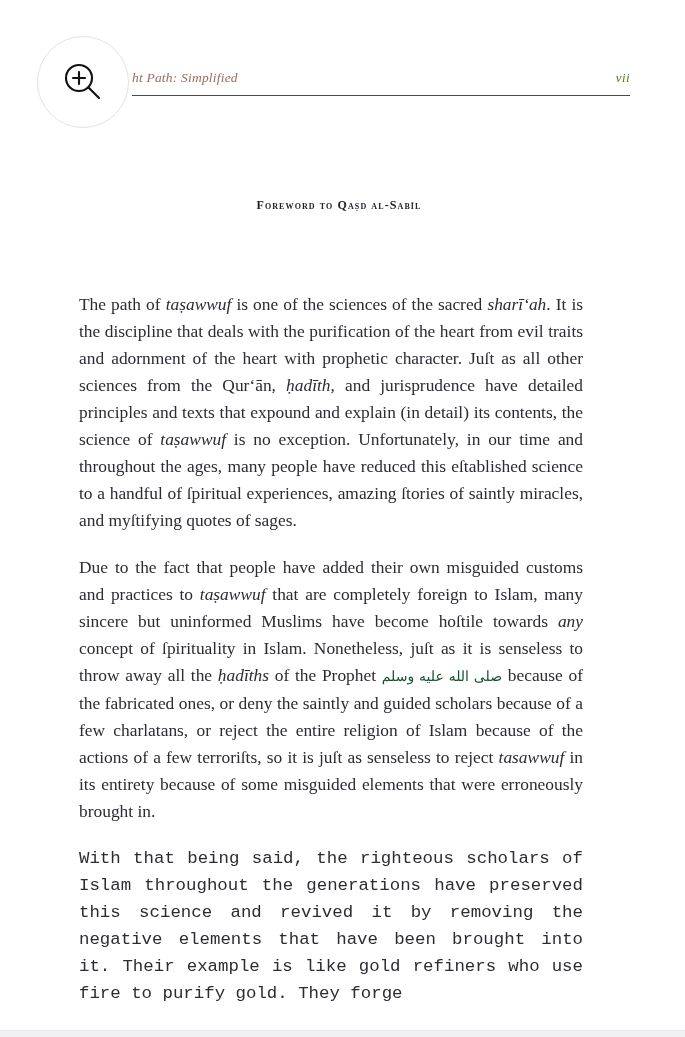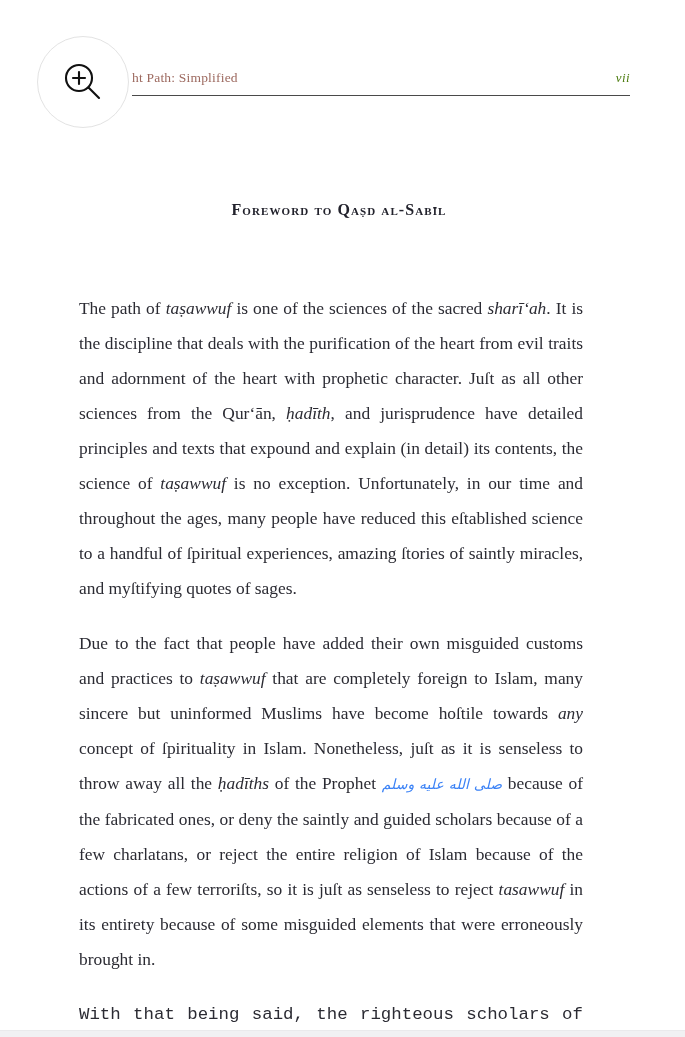--- a/index.html
+++ b/index.html
@@ -49,20 +49,21 @@
     top: 70px;
     height: 26px;
   }
   .running-header .rh-row {
     display: flex;
     align-items: baseline;
     justify-content: space-between;
     height: 20px;
   }
   .rh-title {
+    font-style: italic;
     font-size: 13.5px;
     letter-spacing: 0.2px;
     color: #9d6a60;
     white-space: nowrap;
   }
   .rh-folio {
     font-style: italic;
     font-size: 13px;
     letter-spacing: 0.4px;
     color: #4d7c0f;
@@ -97,54 +98,53 @@
   }
 
   
   .chapter-title {
     position: absolute;
     left: 79px;
     width: 520px;
     top: 190px;
     text-align: center;
     color: #22222c;
-    font-size: 16px;
+    font-size: 12px;
     font-variant: small-caps;
     letter-spacing: 1.1px;
     white-space: nowrap;
   }
 
   
   .body-column {
     position: absolute;
     left: 79px;
     top: 291px;
     width: 520px;
   }
   .body-column p {
     margin: 0 16px 20px 0;
     text-align: justify;
     text-justify: inter-word;
     font-size: 17.4px;
-    line-height: 35px;
+    line-height: 27px;
     color: #2b2b33;
     hyphens: none;
   }
   .body-column p:last-child {
     margin-bottom: 0;
     font-family: Liberation Mono, monospace;
   }
   .body-column em {
     font-style: italic;
   }
   .honorific {
     font-size: 14px;
-    color: #3b82f6;
+    color: #14532d;
     letter-spacing: 0;
-    font-style: italic;
   }
 </style>
 </head>
 <body>
 
 <div id="page">
 
   <div class="running-header">
     <div class="rh-row">
       <span class="rh-title">ht Path: Simplified</span>

